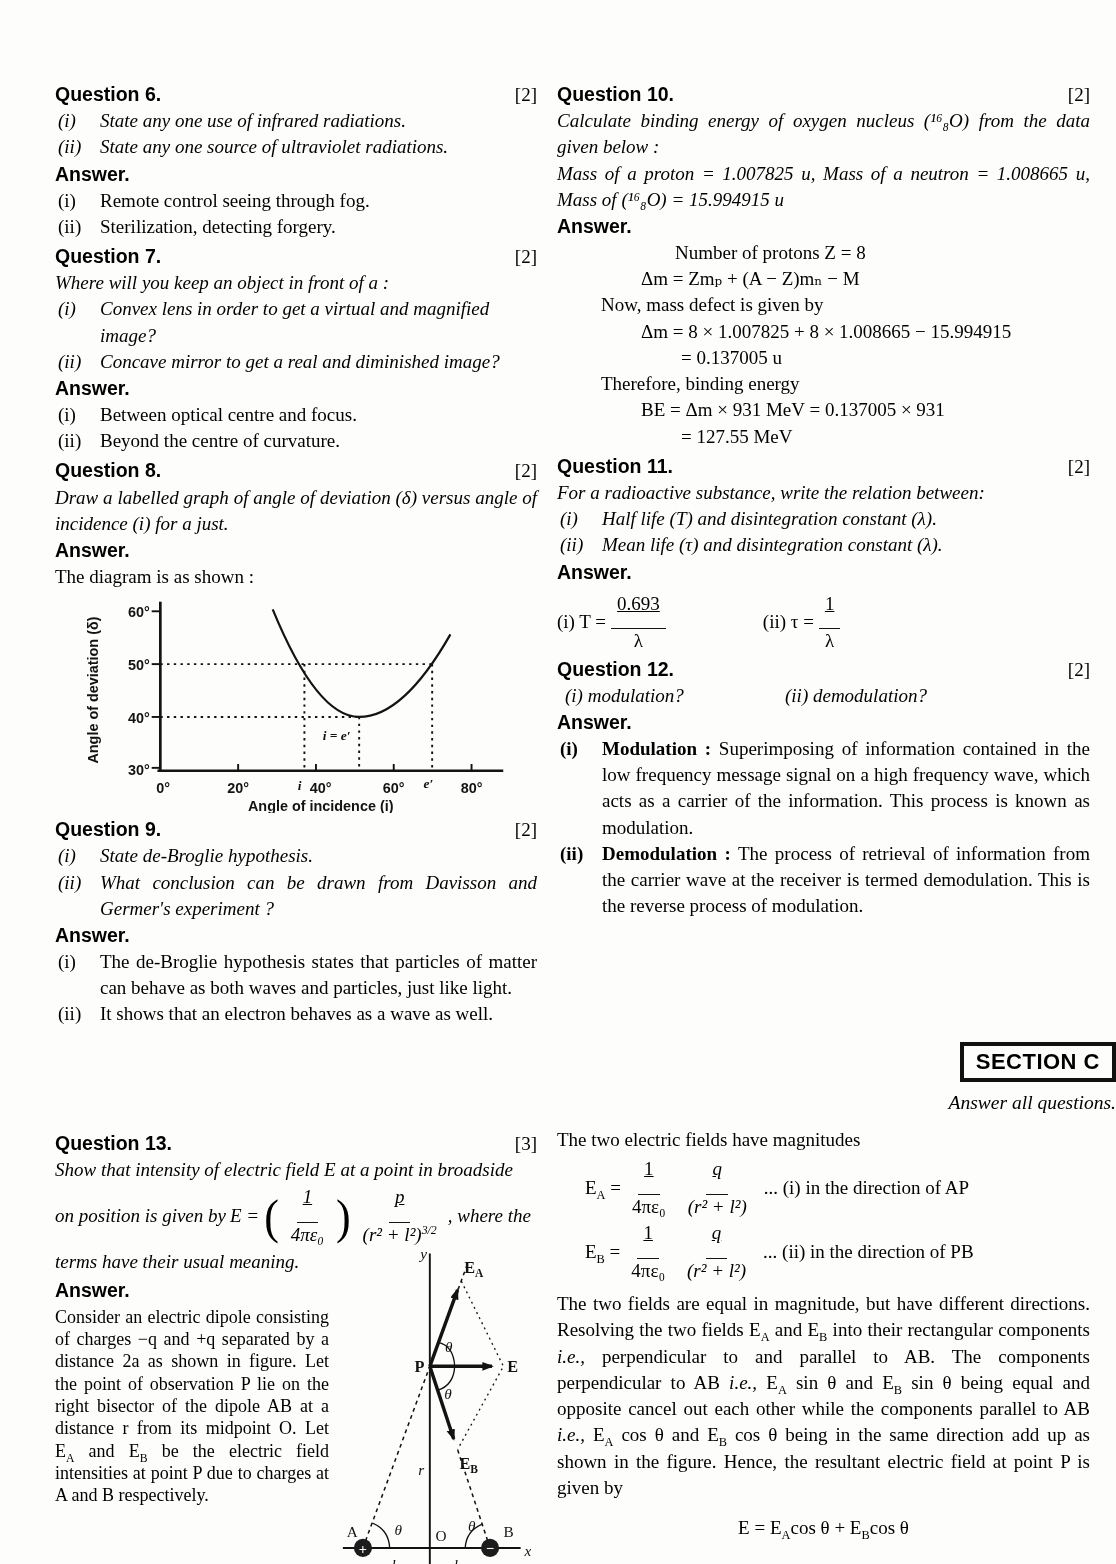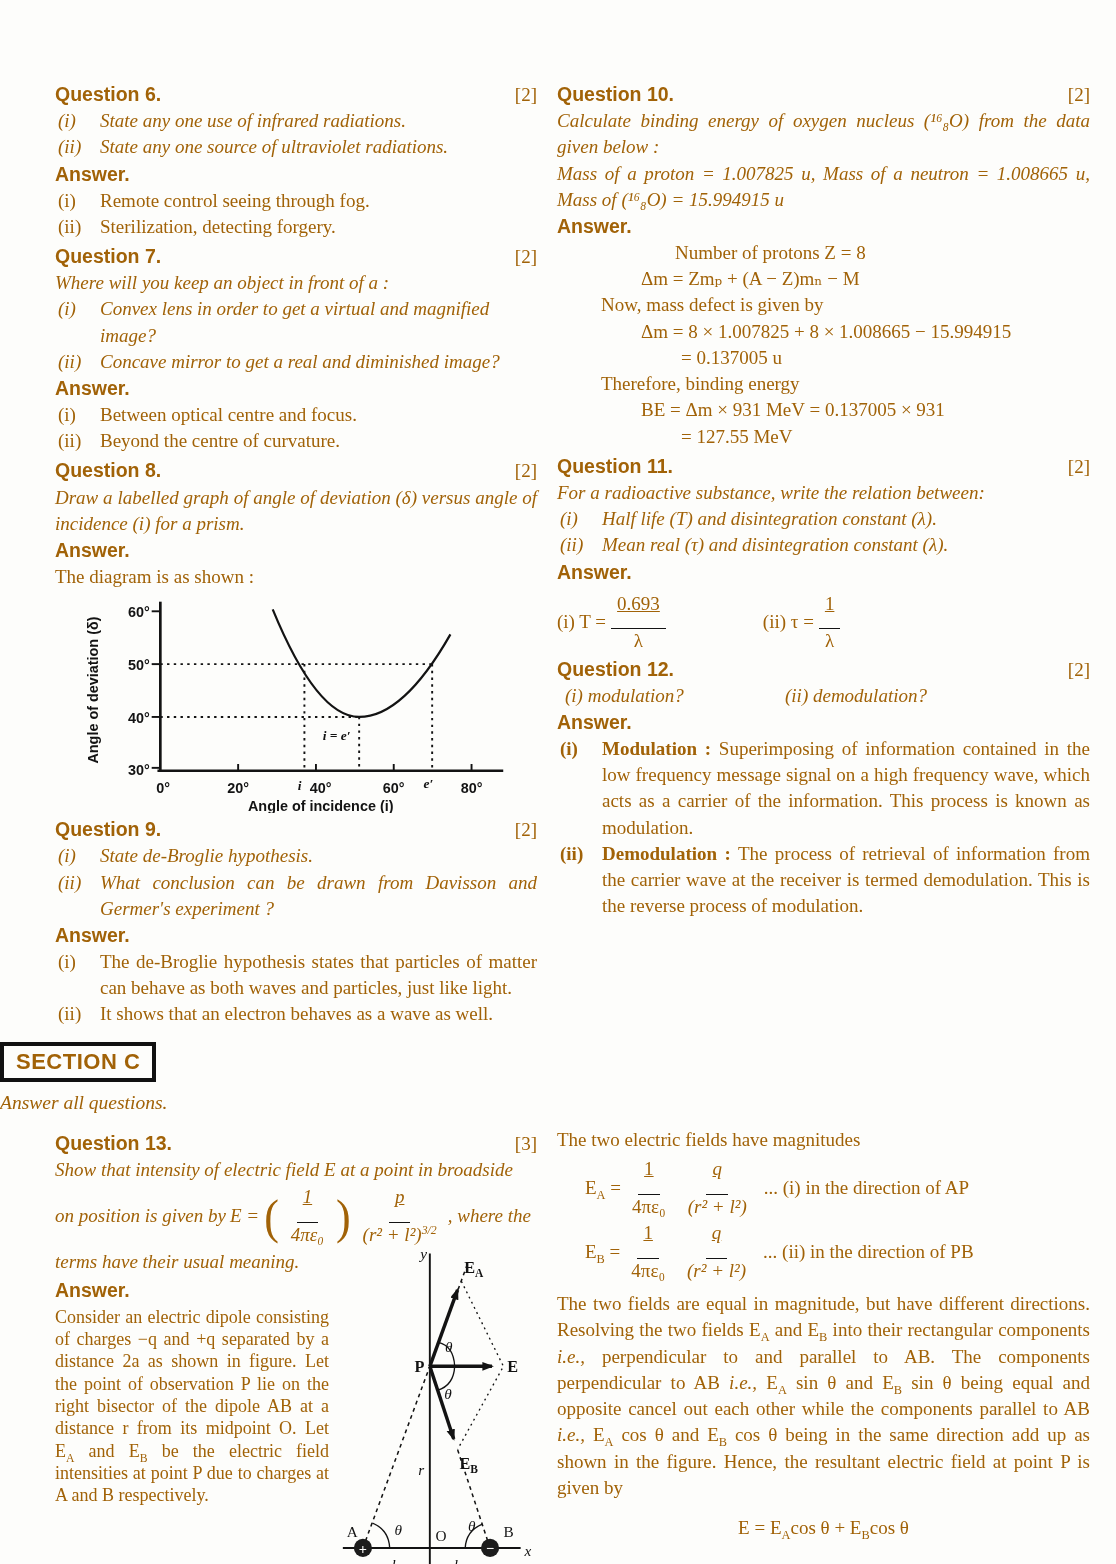--- a/index.html
+++ b/index.html
@@ -1,16 +1,16 @@
 <!DOCTYPE html>
 <html><head>
 <meta charset="utf-8">
 <style>
   html,body{margin:0;padding:0;background:#d9d9d9;}
-  .page{position:relative;width:1116px;height:1564px;background:#fdfdfb;color:#a16207;
+  .page{position:relative;width:1116px;height:1564px;background:#fdfdfb;color:#000000;
         font-family:"Liberation Serif","DejaVu Serif",serif;font-size:19px;line-height:1.38;
         overflow:hidden;margin:0 auto;}
   .cols{display:flex;gap:20px;padding:78px 26px 0 55px;}
   .col-l{width:482px;flex:none;}
   .col-r{flex:1;min-width:0;}
   .qtitle{display:flex;justify-content:space-between;align-items:baseline;
           font-family:"Liberation Sans","DejaVu Sans",sans-serif;font-weight:bold;font-size:19.5px;margin-top:3px;}
   .qtitle .marks{font-family:"Liberation Serif","DejaVu Serif",serif;font-weight:normal;font-size:19px;}
   .alabel{font-family:"Liberation Sans","DejaVu Sans",sans-serif;font-weight:bold;font-size:19.5px;}
   .it{font-style:italic;}
@@ -23,21 +23,21 @@
   .m-a{padding-left:118px;} .m-b{padding-left:56px;} .m-c{padding-left:44px;}
   .m-d{padding-left:84px;} .m-e{padding-left:124px;}
   .frac{display:inline-flex;flex-direction:column;align-items:center;text-align:center;
         vertical-align:middle;margin:0 5px;line-height:1.08;}
   .frac .top{border-bottom:1.8px solid #131313;padding:0 6px 14px;text-decoration:underline;}
   .frac .bot{padding:2px 6px 0;}
   .fline{display:flex;align-items:center;margin:8px 0 4px;}
   .fgap{width:92px;flex:none;}
   sub{font-size:0.65em;line-height:0;}
   sup{font-size:0.62em;line-height:0;}
-  .secwrap{text-align:left;margin-top:14px;}
+  .secwrap{text-align:right;margin-top:14px;}
   .secbox{display:inline-block;border:4px solid #111;font-family:"Liberation Sans","DejaVu Sans",sans-serif;
           font-weight:bold;font-size:22px;padding:1px 12px;letter-spacing:0.5px;}
   .secnote{font-style:italic;font-weight:normal;margin-top:8px;font-size:19.5px;}
   .q13row{display:flex;gap:20px;padding:10px 26px 0 55px;}
   .q13l{width:482px;flex:none;}
   .q13r{flex:1;min-width:0;}
   .leadmath{display:flex;align-items:center;font-style:italic;margin:4px 0;}
   .bp{font-size:44px;font-weight:300;line-height:0.85;transform:scaleY(1.12);display:inline-block;
       font-style:normal;margin:0 1px;}
   .q13body{display:flex;gap:10px;margin-top:2px;}
@@ -113,21 +113,21 @@
           <span class="n">(ii)</span>
           <span class="t">Beyond the centre of curvature.</span>
         </div>
       </div>
 
       <div>
         <div class="qtitle">
           <span>Question 8.</span>
           <span class="marks">[2]</span>
         </div>
-        <div class="lead jus">Draw a labelled graph of angle of deviation (δ) versus angle of incidence (i) for a prism.</div>
+        <div class="lead jus">Draw a labelled graph of angle of deviation (δ) versus angle of incidence (i) for a just.</div>
         <div class="alabel">Answer.</div>
         <div>The diagram is as shown :</div>
 
         <svg class="devgraph" viewBox="0 0 460 228" width="442" height="219">
           <g stroke="#131313" stroke-width="2.8" fill="none">
             <line x1="95" y1="8" x2="95" y2="184"></line>
             <line x1="92" y1="184" x2="452" y2="184"></line>
           </g>
           <g stroke="#131313" stroke-width="2" fill="none">
             <line x1="86" y1="18" x2="95" y2="18"></line>
@@ -215,21 +215,21 @@
           <span>Question 11.</span>
           <span class="marks">[2]</span>
         </div>
         <div class="lead">For a radioactive substance, write the relation between:</div>
         <div class="qitem it">
           <span class="n">(i)</span>
           <span class="t">Half life (T) and disintegration constant (λ).</span>
         </div>
         <div class="qitem it">
           <span class="n">(ii)</span>
-          <span class="t">Mean real (τ) and disintegration constant (λ).</span>
+          <span class="t">Mean life (τ) and disintegration constant (λ).</span>
         </div>
         <div class="alabel">Answer.</div>
         <div class="fline">
           <span>(i)  T = </span>
           <span class="frac">
             <span class="top">0.693</span>
             <span class="bot">λ</span>
           </span>
           <span class="fgap"></span>
           <span>(ii) τ = </span>

